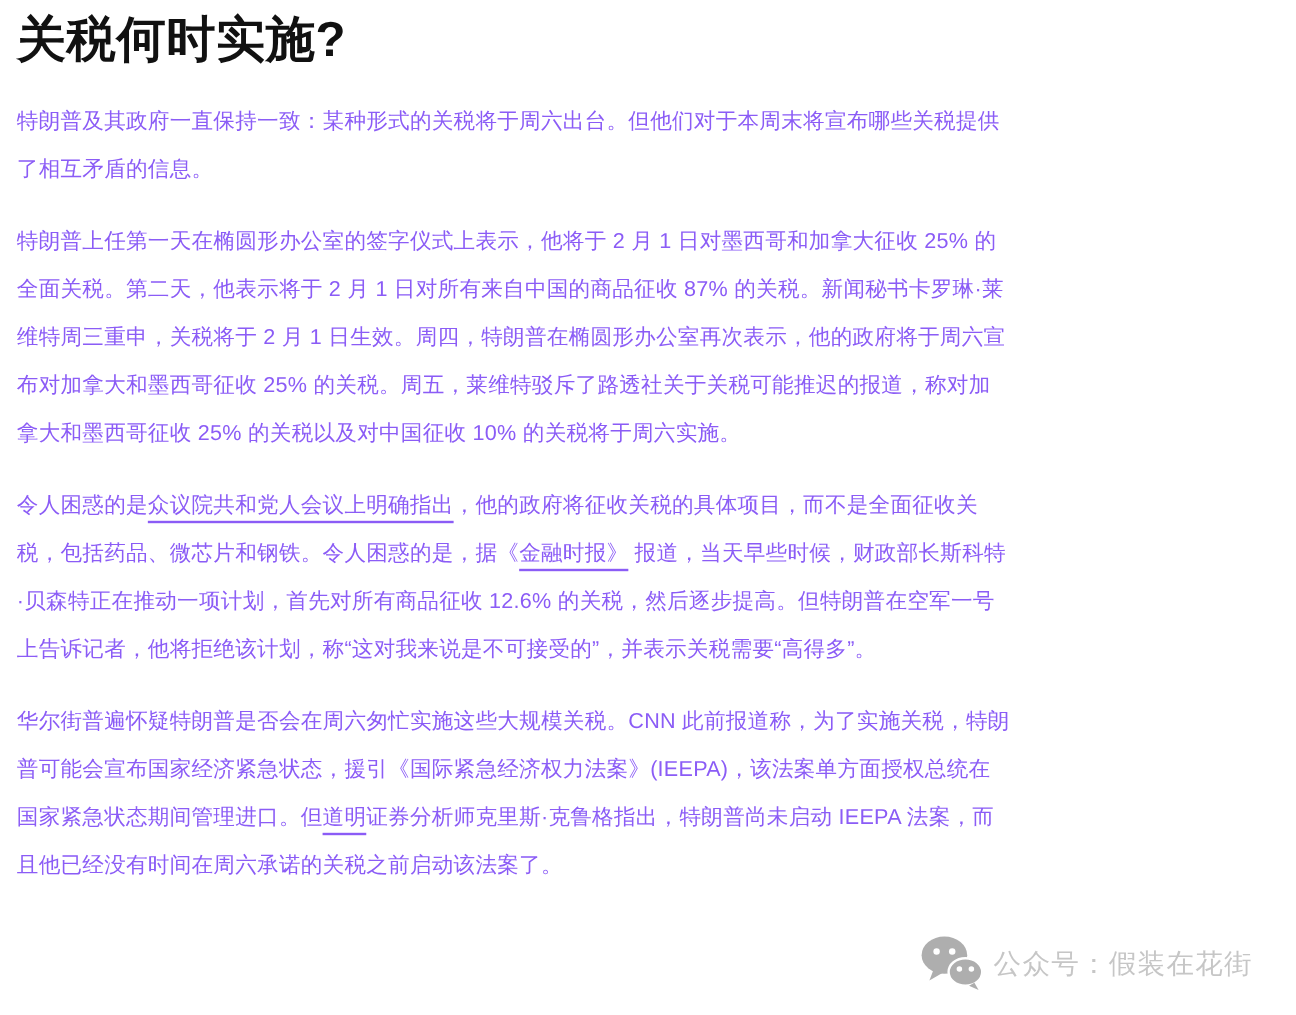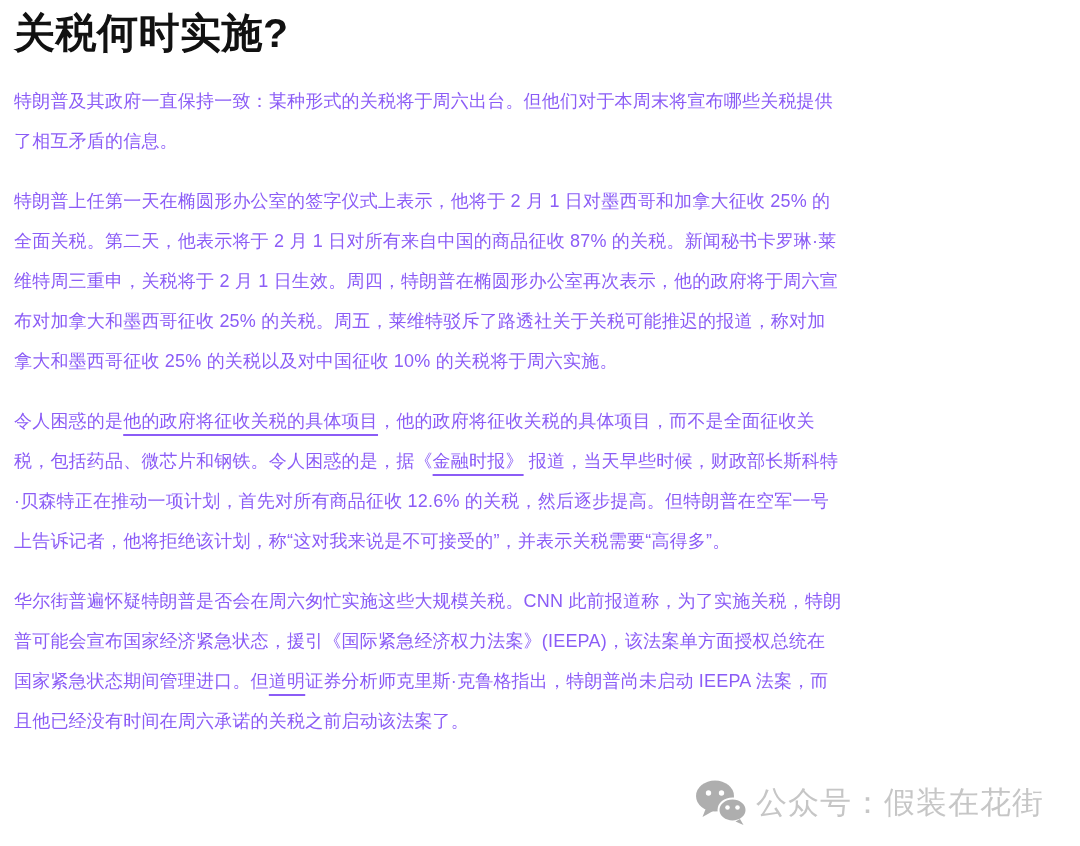--- a/index.html
+++ b/index.html
@@ -47,21 +47,21 @@
     position: absolute;
     top: 778px;
     right: 36px;
     z-index: 1;
     display: flex;
     align-items: center;
     gap: 9px;
     pointer-events: none;
   }
   .watermark-text {
-    font-size: 31px;
+    font-size: 23px;
     color: #c6c6c6;
     letter-spacing: 1px;
     white-space: nowrap;
     text-align: center;
   }
   .wechat-icon {
     opacity: 0.88;
     flex: 0 0 auto;
   }
 </style>
@@ -74,21 +74,21 @@
 
   <p class="para">
     <span>特朗普及其政府一直保持一致：某种形式的关税将于周六出台。但他们对于本周末将宣布哪些关税提供了相互矛盾的信息。</span>
   </p>
 
   <p class="para">
     <span>特朗普上任第一天在椭圆形办公室的签字仪式上表示，他将于 2 月 1 日对墨西哥和加拿大征收 25% 的全面关税。第二天，他表示将于 2 月 1 日对所有来自中国的商品征收 87% 的关税。新闻秘书卡罗琳·莱维特周三重申，关税将于 2 月 1 日生效。周四，特朗普在椭圆形办公室再次表示，他的政府将于周六宣布对加拿大和墨西哥征收 25% 的关税。周五，莱维特驳斥了路透社关于关税可能推迟的报道，称对加拿大和墨西哥征收 25% 的关税以及对中国征收 10% 的关税将于周六实施。</span>
   </p>
 
   <p class="para">
-    <span>令人困惑的是</span><a class="inline-link">他的政府将征收关税的具体项目</a><span>，他的政府将征收关税的具体项目，而不是全面征收关税，包括药品、微芯片和钢铁。令人困惑的是，据《</span><a class="inline-link">金融时报》</a><span> 报道，当天早些时候，财政部长斯科特·贝森特正在推动一项计划，首先对所有商品征收 12.6% 的关税，然后逐步提高。但特朗普在空军一号上告诉记者，他将拒绝该计划，称“这对我来说是不可接受的”，并表示关税需要“高得多”。</span>
+    <span>令人困惑的是</span><a class="inline-link">众议院共和党人会议上明确指出</a><span>，他的政府将征收关税的具体项目，而不是全面征收关税，包括药品、微芯片和钢铁。令人困惑的是，据《</span><a class="inline-link">金融时报》</a><span> 报道，当天早些时候，财政部长斯科特·贝森特正在推动一项计划，首先对所有商品征收 12.6% 的关税，然后逐步提高。但特朗普在空军一号上告诉记者，他将拒绝该计划，称“这对我来说是不可接受的”，并表示关税需要“高得多”。</span>
   </p>
 
   <p class="para">
     <span>华尔街普遍怀疑特朗普是否会在周六匆忙实施这些大规模关税。CNN 此前报道称，为了实施关税，特朗普可能会宣布国家经济紧急状态，援引《国际紧急经济权力法案》(IEEPA)，该法案单方面授权总统在国家紧急状态期间管理进口。但</span><a class="inline-link">道明</a><span>证券分析师克里斯·克鲁格指出，特朗普尚未启动 IEEPA 法案，而且他已经没有时间在周六承诺的关税之前启动该法案了。</span>
   </p>
 
 </div>
 
 <div class="watermark">
   <svg class="wechat-icon" width="52" height="50" viewBox="0 0 52 50" xmlns="http://www.w3.org/2000/svg">

